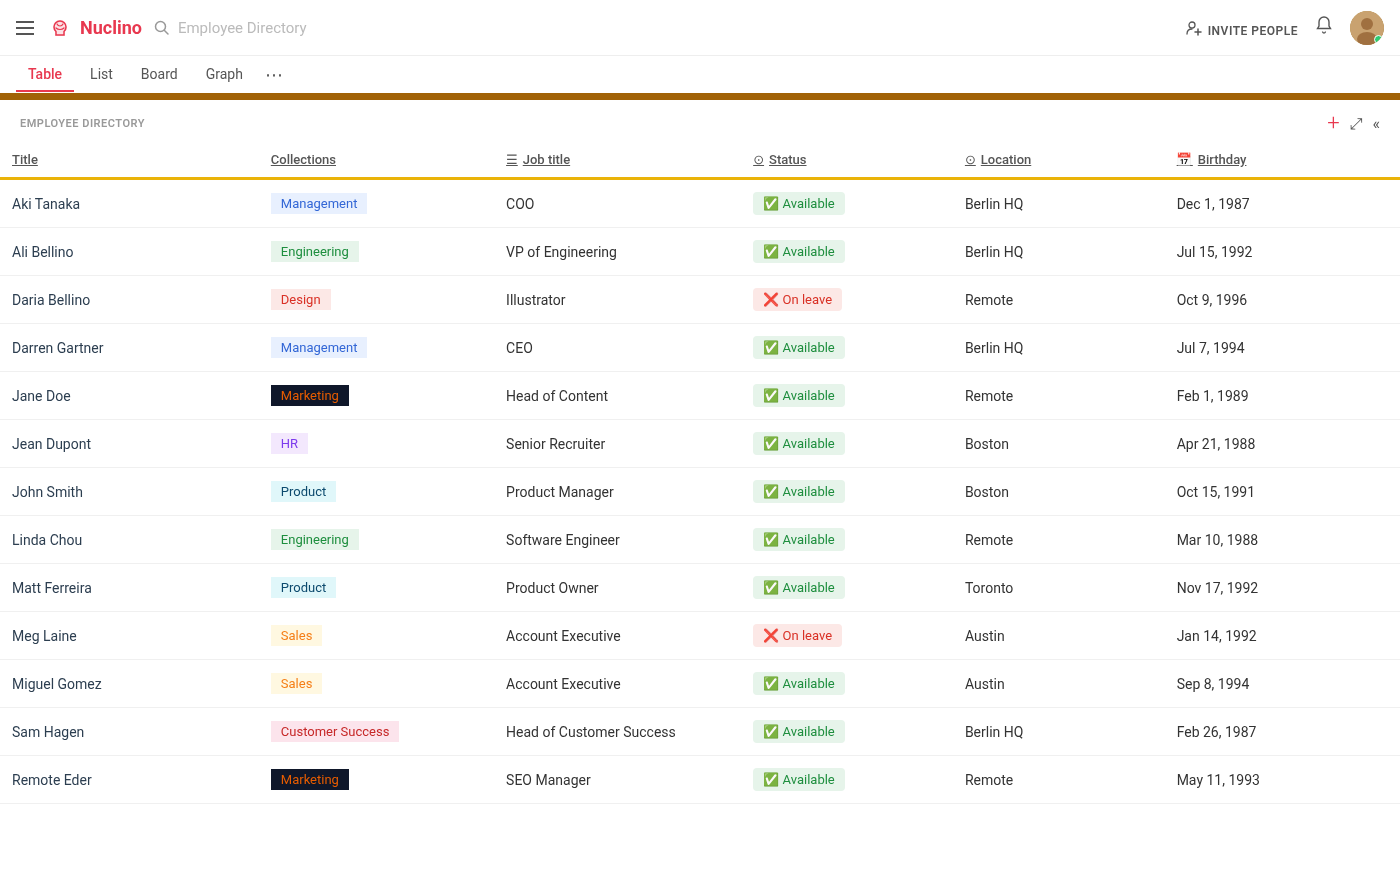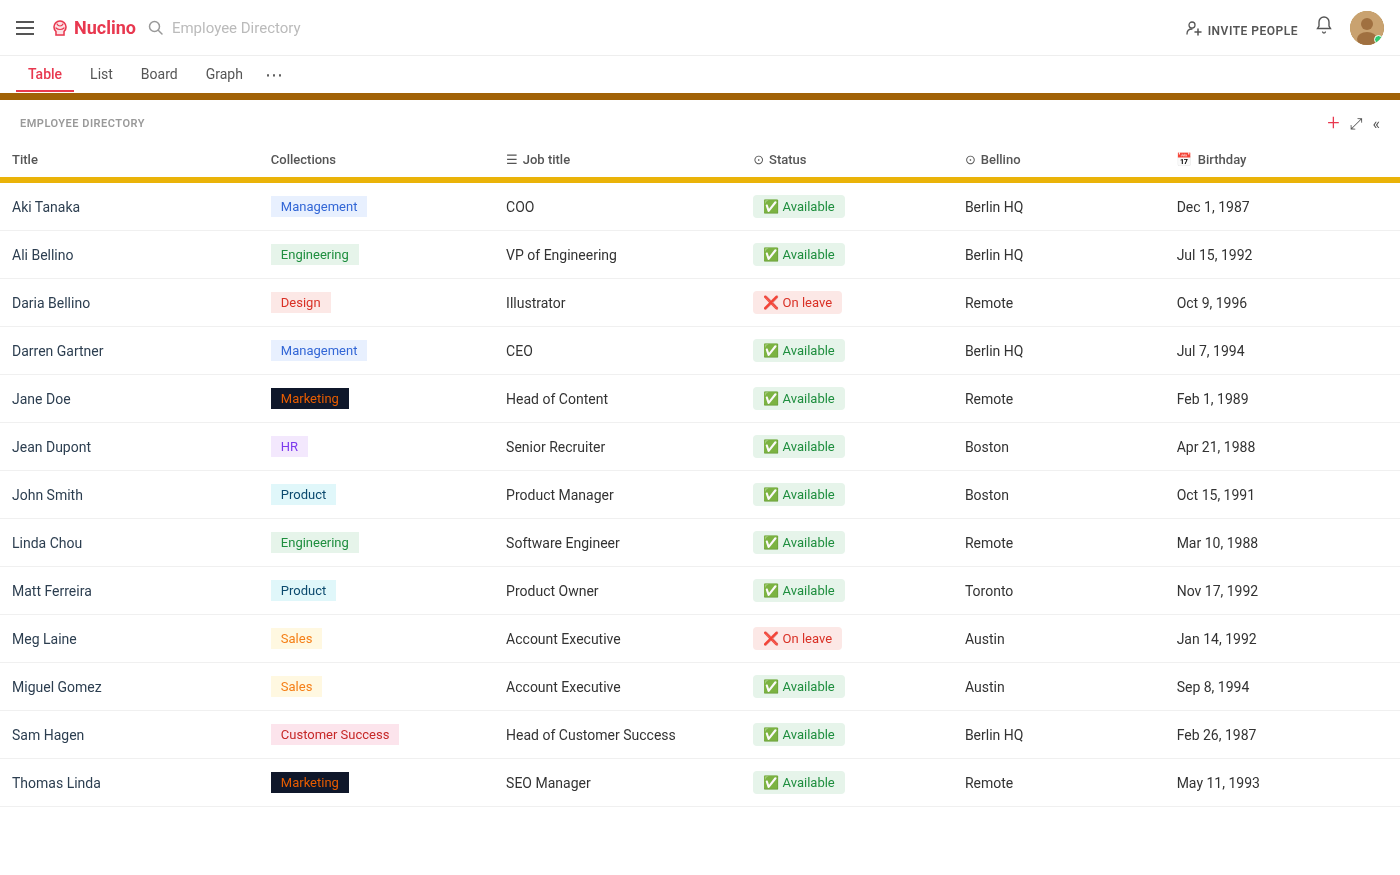--- a/index.html
+++ b/index.html
@@ -9,21 +9,21 @@
     .header {
       display: flex;
       align-items: center;
       padding: 0 16px;
       height: 56px;
       border-bottom: 1px solid #eee;
       gap: 12px;
     }
     .hamburger { cursor: pointer; display: flex; flex-direction: column; gap: 4px; }
     .hamburger span { display: block; width: 18px; height: 2px; background: #555; }
-    .logo { display: flex; align-items: center; text-decoration: none; }
+    .logo { display: flex; align-items: center; gap: 6px; text-decoration: none; }
     .logo-text { color: #e8384f; font-weight: 700; font-size: 18px; }
     .search-area { display: flex; align-items: center; gap: 8px; color: #999; flex: 1; max-width: 400px; font-size: 15px; }
     .header-right { display: flex; align-items: center; gap: 16px; margin-left: auto; }
     .invite-btn { display: flex; align-items: center; gap: 6px; color: #555; font-size: 13px; cursor: pointer; }
     .bell-icon { font-size: 20px; color: #555; cursor: pointer; }
     .avatar { width: 34px; height: 34px; border-radius: 50%; background: #c9a96e; overflow: hidden; position: relative; cursor: pointer; }
     .avatar-online { position: absolute; bottom: 1px; right: 1px; width: 9px; height: 9px; background: #2ecc71; border-radius: 50%; border: 1.5px solid #fff; }
 
     
     .tabs {
@@ -65,24 +65,25 @@
 
     
     .table-wrapper { overflow-x: auto; }
     table { width: 100%; border-collapse: collapse; min-width: 1200px; }
     thead th {
       text-align: left;
       padding: 10px 12px;
       font-weight: 500;
       font-size: 13px;
       color: #555;
-      border-bottom: 6px solid #eab308;
+      border-bottom: 3px solid #eab308;
       white-space: nowrap;
       position: relative;
       background: #fff;
+      text-decoration: underline;
     }
     thead th .col-header {
       display: flex;
       align-items: center;
       gap: 5px;
     }
     thead th .col-actions {
       display: inline-flex;
       align-items: center;
       gap: 3px;
@@ -269,21 +270,21 @@
             <span style="font-size:13px;">⊙</span>
             <span>Status</span>
             <span class="col-actions">
               <span>⋮</span>
             </span>
           </div>
         </th>
         <th style="width:180px;">
           <div class="col-header">
             <span style="font-size:13px;">⊙</span>
-            <span>Bellino</span>
+            <span>Location</span>
             <span class="col-actions">
               <span>⋮</span>
             </span>
           </div>
         </th>
         <th style="width:200px;">
           <div class="col-header">
             <span style="font-size:13px;">📅</span>
             <span>Birthday</span>
             <span class="col-actions">
@@ -384,21 +385,21 @@
   </tr>
         <tr>
     <td class="title-col">Sam Hagen</td>
     <td><span class="tag customer-success">Customer Success</span></td>
     <td>Head of Customer Success</td>
     <td><span class="status available">✅ Available</span></td>
     <td class="location-cell">Berlin HQ</td>
     <td class="birthday-cell">Feb 26, 1987</td>
   </tr>
         <tr>
-    <td class="title-col">Thomas Linda</td>
+    <td class="title-col">Remote Eder</td>
     <td><span class="tag marketing">Marketing</span></td>
     <td>SEO Manager</td>
     <td><span class="status available">✅ Available</span></td>
     <td class="location-cell">Remote</td>
     <td class="birthday-cell">May 11, 1993</td>
   </tr>
       </tbody>
   </table>
 </div>
 

